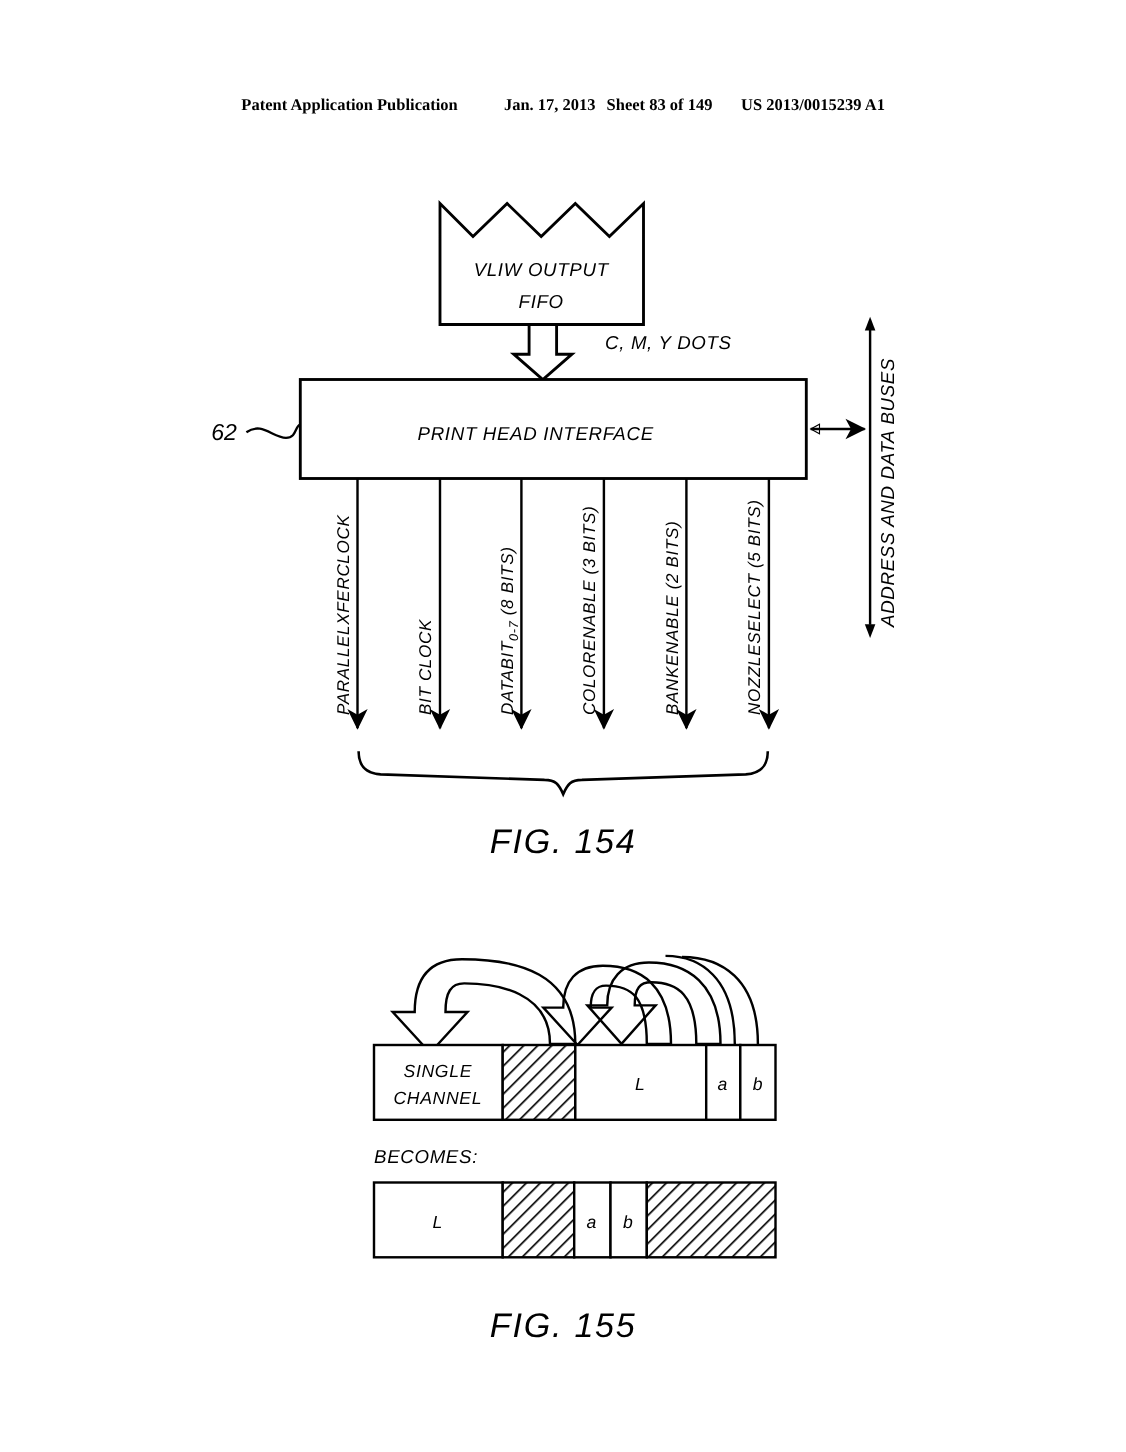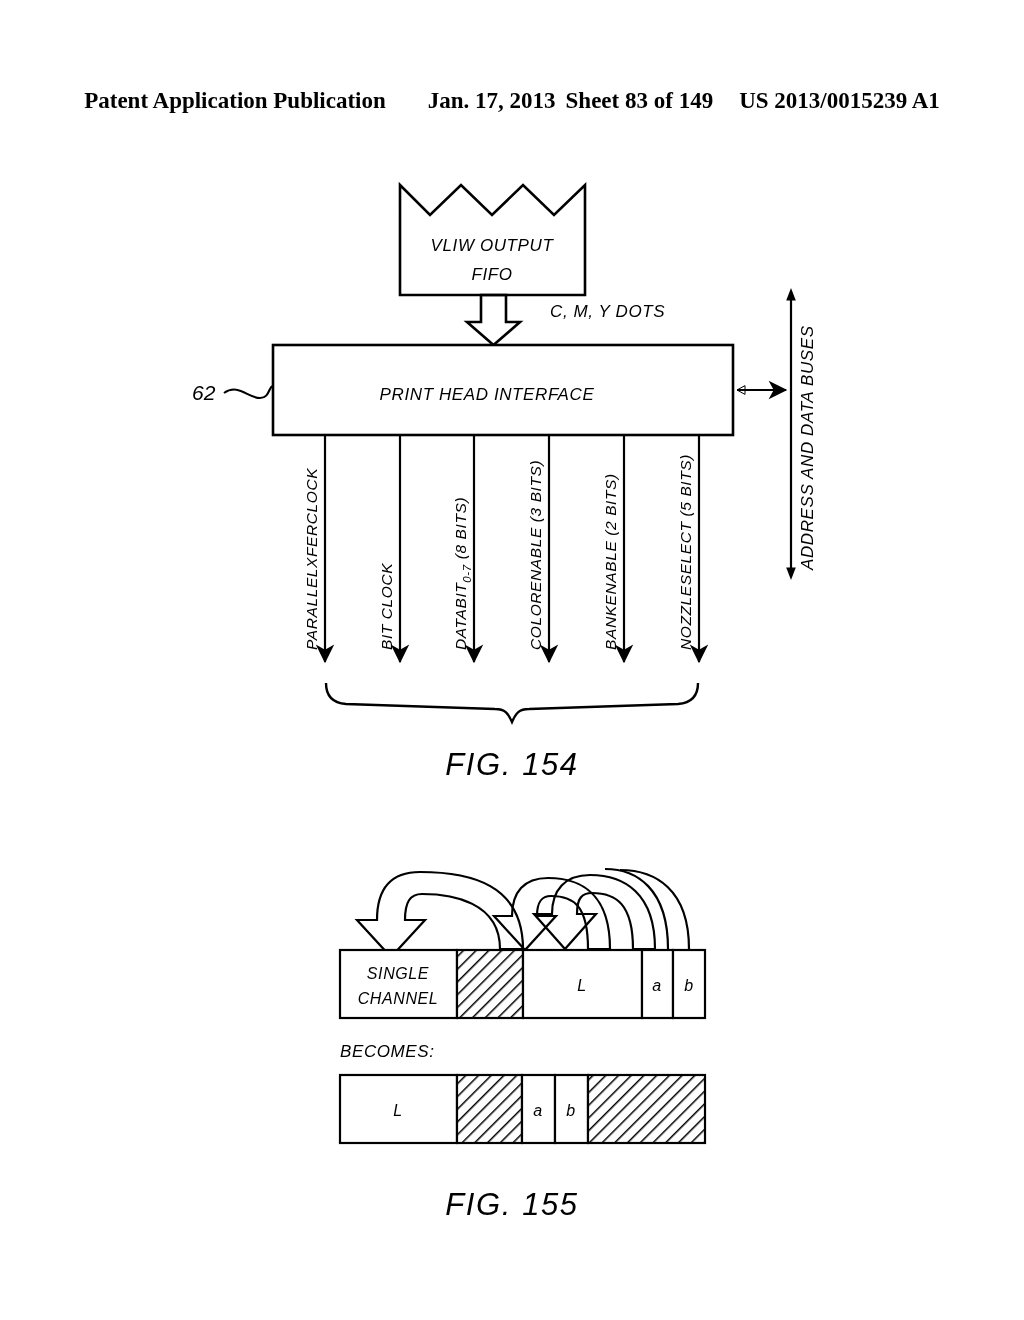--- a/index.html
+++ b/index.html
@@ -19,21 +19,21 @@
     height: 1320px;
   }
   .hdr {
     position: absolute;
     top: 88px;
     left: 0;
     width: 1024px;
     text-align: center;
     font-family: "Liberation Serif", serif;
     font-weight: bold;
-    font-size: 23px;
+    font-size: 15px;
     color: #000;
     white-space: nowrap;
     letter-spacing: 0px;
   }
   .hdr span { display: inline-block; vertical-align: baseline; }
   .hdr .s1 { margin-right: 42px; }
   .hdr .s2 { margin-right: 10px; }
   .hdr .s3 { margin-right: 26px; }
   svg#fig { position: absolute; left: 0; top: 0; width: 1024px; height: 1320px; }
   text {

